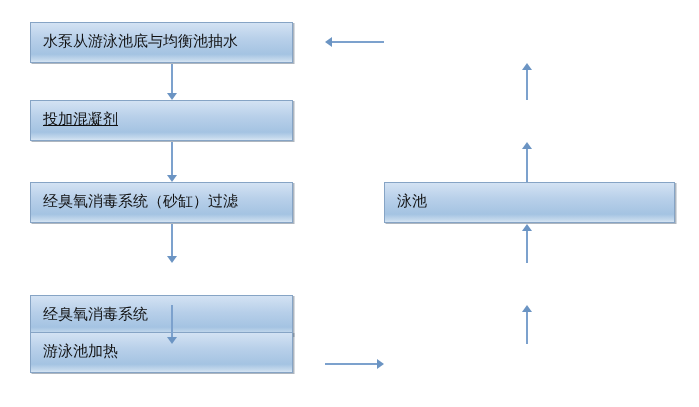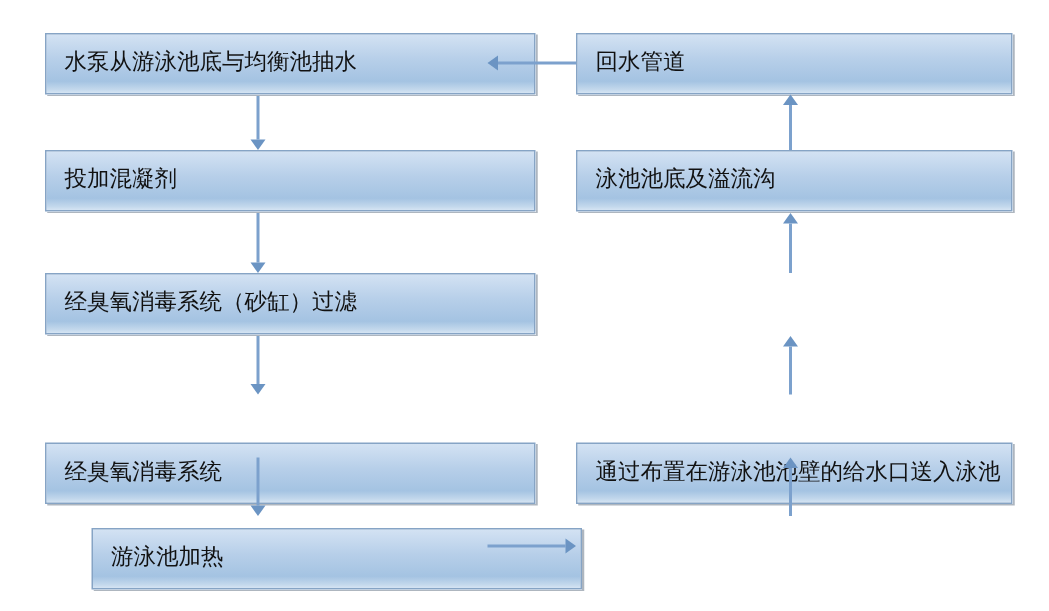--- a/index.html
+++ b/index.html
@@ -33,27 +33,27 @@
       #c3d8ec 94%,
       var(--box-fill-bottom) 100%);
     box-shadow: 1.5px 1px 0 rgba(108, 122, 139, 0.55);
     display: flex;
     align-items: center;
     padding: 0 10px 3px 12px;
     font-size: 15px;
     color: var(--text);
     white-space: nowrap;
   }
-  .col-left  { left: 30px;  width: 327px; }
+  .col-left  { left: 30px;  width: 263px; }
   .col-right { left: 384px; width: 291px; }
   .row1 { top: 22px; }
-  .row2 { top: 100px; }
+  .row2 { top: 100px; text-decoration: underline; }
   .row3 { top: 182px; }
   .row4 { top: 263px; margin-top: 32px; }
-  .row5 { top: 352px; margin-left: 31px; }
+  .row5 { top: 332px; }
   .vline { position: absolute; width: 2px; background: var(--arrow); }
   .hline { position: absolute; height: 2px; background: var(--arrow); }
   .head { position: absolute; width: 0; height: 0; }
   .head.down  { border-left: 5px solid transparent; border-right: 5px solid transparent; border-top: 7px solid var(--arrow-head); }
   .head.up    { border-left: 5px solid transparent; border-right: 5px solid transparent; border-bottom: 7px solid var(--arrow-head); }
   .head.left  { border-top: 5px solid transparent; border-bottom: 5px solid transparent; border-right: 7px solid var(--arrow-head); }
   .head.right { border-top: 5px solid transparent; border-bottom: 5px solid transparent; border-left: 7px solid var(--arrow-head); }
 </style>
 </head>
 <body>
@@ -69,28 +69,22 @@
   <div class="node col-left row3">
     <span>经臭氧消毒系统（砂缸）过滤</span>
   </div>
   <div class="node col-left row4">
     <span>经臭氧消毒系统</span>
   </div>
   <div class="node col-left row5">
     <span>游泳池加热</span>
   </div>
 
-  <div class="node col-right row1">
-    <span>回水管道</span>
-  </div>
-  <div class="node col-right row2">
-    <span>泳池池底及溢流沟</span>
-  </div>
-  <div class="node col-right row4">
-    <span>通过布置在游泳池池壁的给水口送入泳池</span>
+  <div class="node col-right row3">
+    <span>泳池</span>
   </div>
 
   <div>
     <div class="vline" style="left:171px; top:64px; height:29px;"></div>
     <div class="head down" style="left:167px; top:93px;"></div>
   </div>
   <div>
     <div class="vline" style="left:171px; top:142px; height:33px;"></div>
     <div class="head down" style="left:167px; top:175px;"></div>
   </div>

